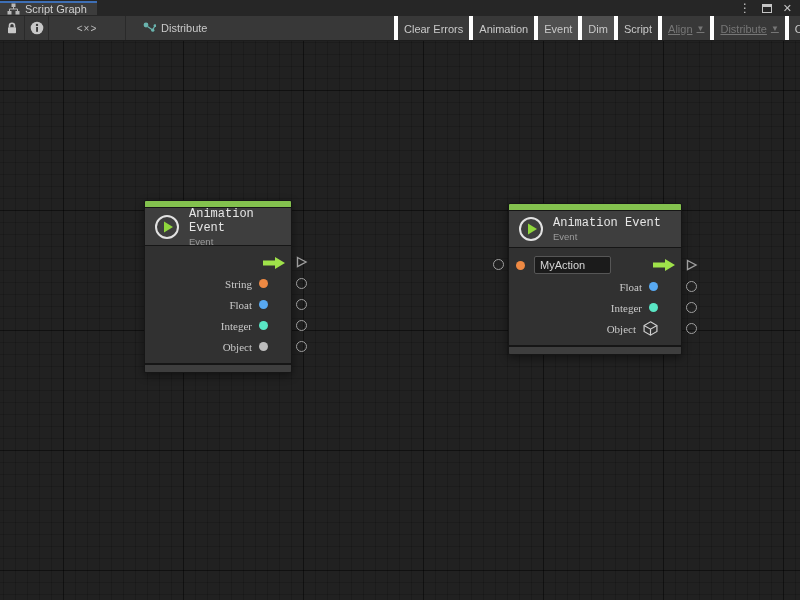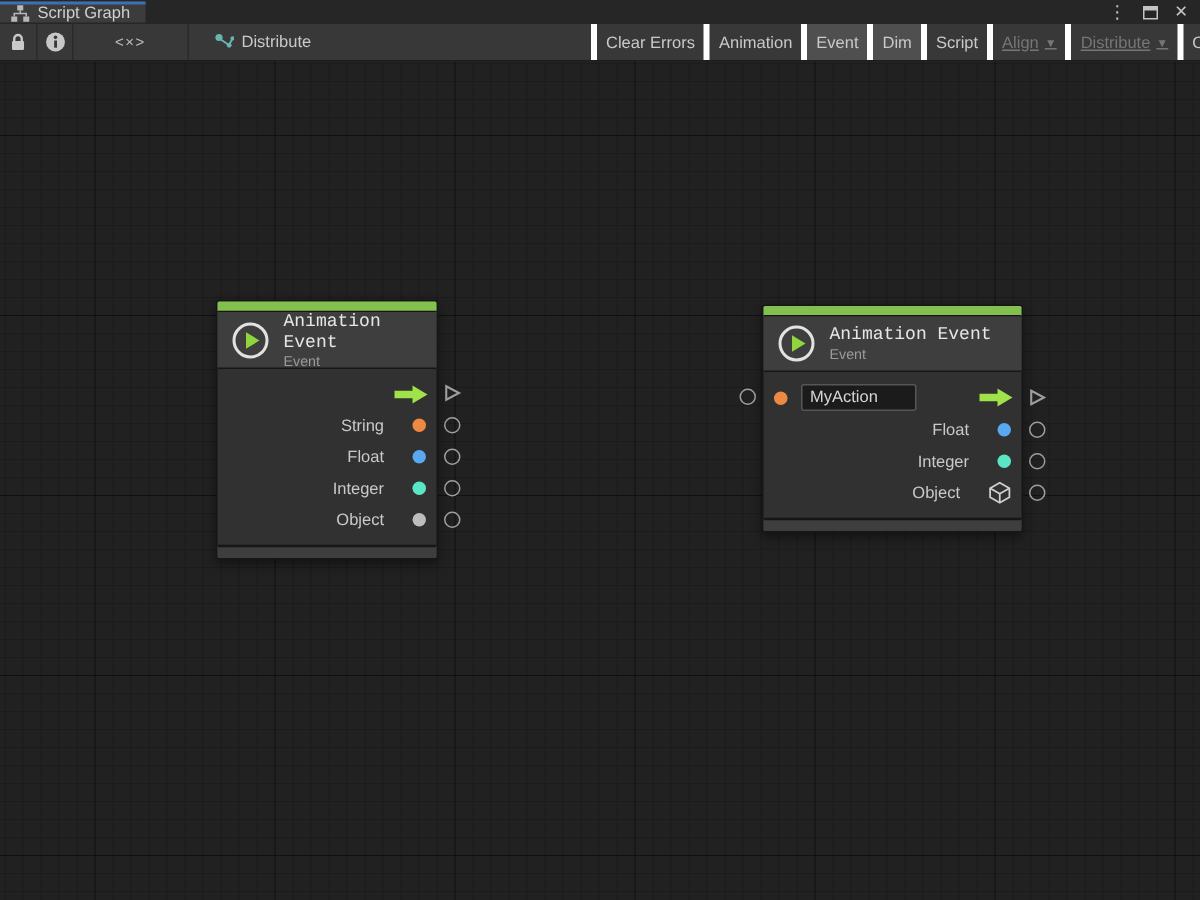--- a/index.html
+++ b/index.html
@@ -60,21 +60,21 @@
   .node-accent { height:7px; border-bottom:1px solid #161616; border-radius:1px 1px 0 0; }
   .node-header { background:#3e3e3e; border-bottom:1px solid #161616;
                  display:flex; align-items:center; gap:9px; padding:5px 9px; height:38px; }
   .node-b .node-header { height:37px; }
   .node-title { font-size:12px; color:#e6e6e6; line-height:14px;font-family:Liberation Mono, monospace; }
   .node-subtitle { font-size:9.5px; color:#9b9b9b; line-height:11px; margin-top:1px; }
   .node-body { padding:6px 0; }
   .flow-row { height:21px; display:flex; align-items:center; justify-content:flex-end;
               padding-right:5px; }
   .port-row { height:21px; display:flex; align-items:center; justify-content:flex-end;
-              gap:19px; padding-right:7px; }
+              gap:7px; padding-right:23px;font-family:Liberation Serif, serif; }
   .port-label { font-size:11px; color:#c9c9c9; }
   .dot { width:9px; height:9px; border-radius:50%; flex:0 0 auto; }
   .field-row { height:22px; display:flex; align-items:center; padding:0 5px 0 7px; }
   .name-input { width:77px; height:18px; margin-left:9px; background:#1b1b1b;
                 border:1px solid #565656; border-radius:2px; color:#d6d6d6;
                 font-size:11px; padding:0 5px; font-family:"Liberation Sans",sans-serif; }
   .field-row .flow-arrow { margin-left:auto; }
   .node-footer { height:9px; background:#3e3e3e; border-top:2px solid #161616;
                  border-radius:0 0 1px 1px; }
 

